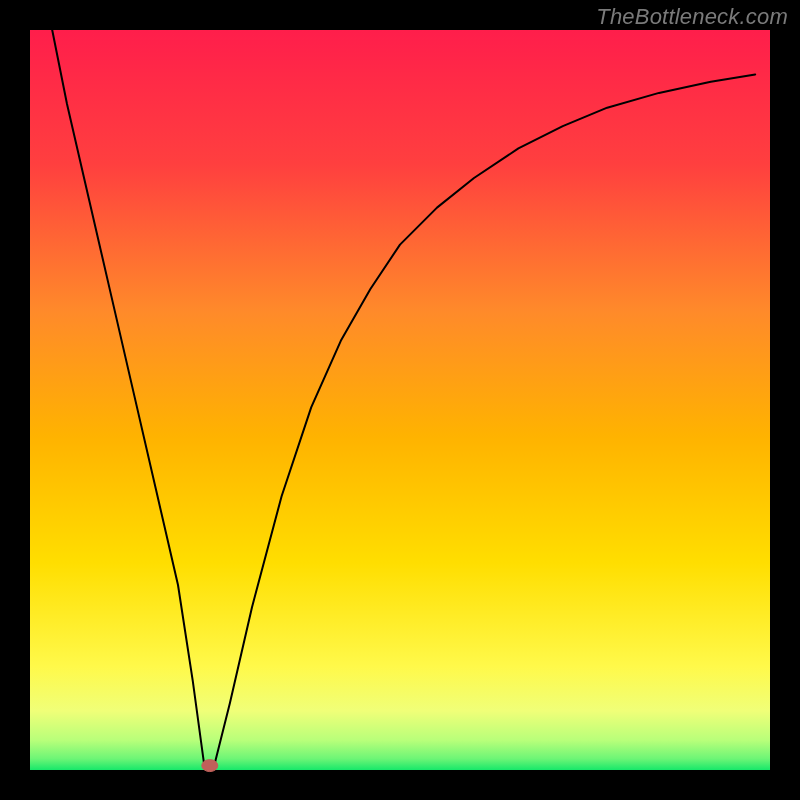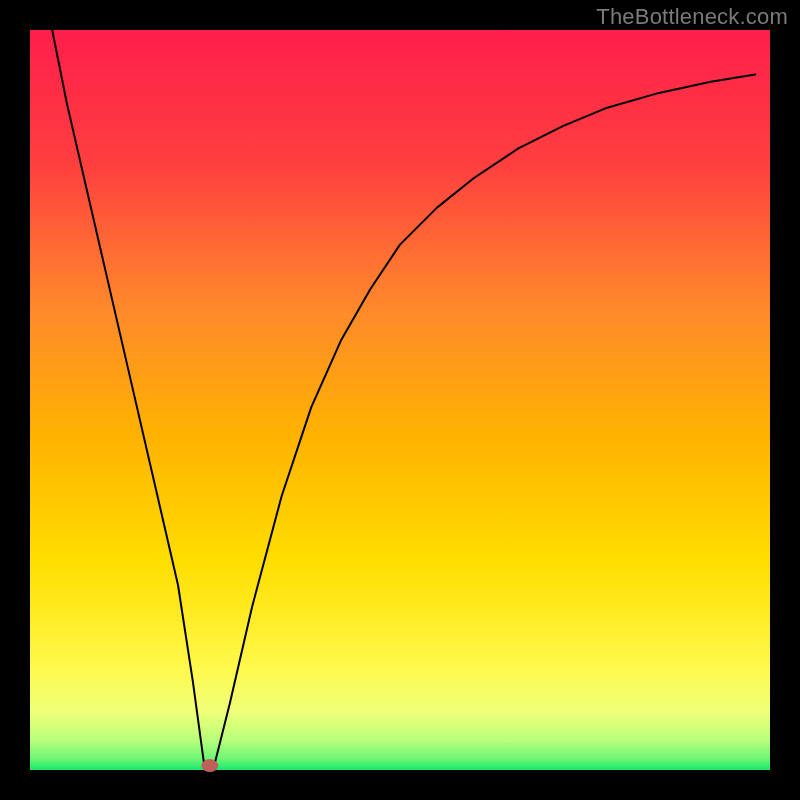--- a/index.html
+++ b/index.html
@@ -18,20 +18,21 @@
   }
   .watermark {
     position: absolute;
     top: 4px;
     right: 12px;
     color: #7a7a7a;
     font-size: 22px;
     font-weight: 500;
     letter-spacing: 0.2px;
     z-index: 5;
+    font-style: italic;
   }
   svg {
     display: block;
     position: absolute;
     top: 0;
     left: 0;
   }
   .curve {
     fill: none;
     stroke: #000000;

